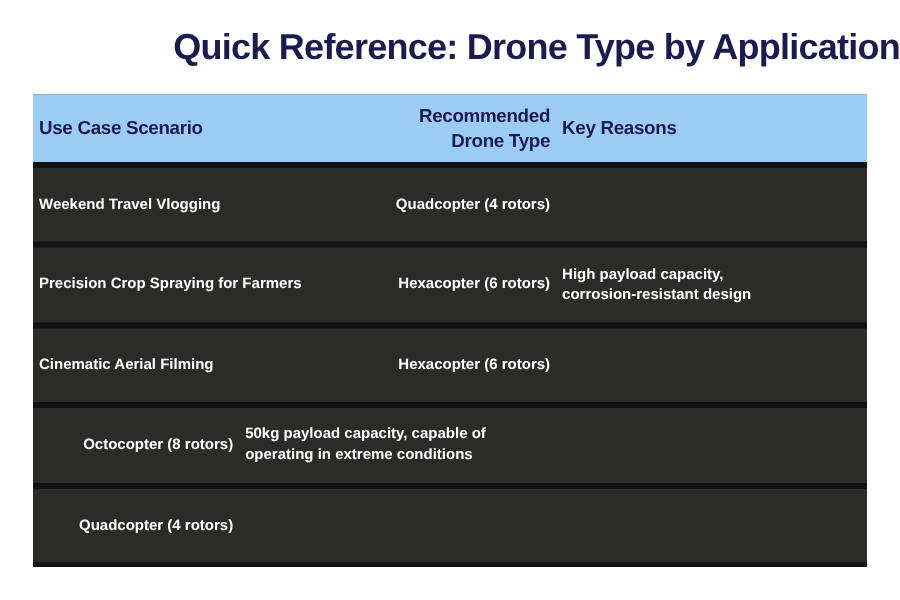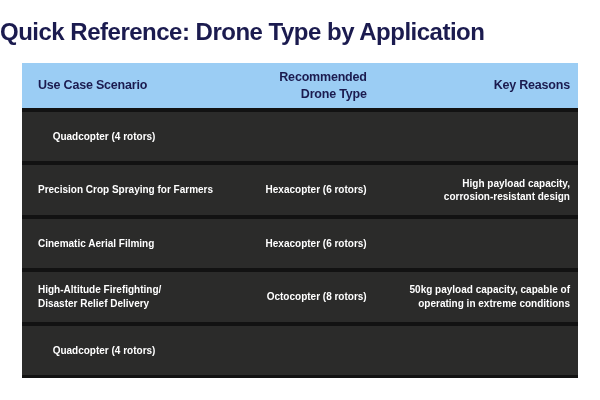--- a/index.html
+++ b/index.html
@@ -18,21 +18,21 @@
     overflow: hidden;
   }
   .canvas {
     position: relative;
     width: 600px; height: 400px;
     background: var(--page-bg);
   }
   .title {
     position: absolute;
     top: 18px; left: 0; right: 0;
-    text-align: left;
+    text-align: right;
     font-size: 24px;
     font-weight: 800;
     letter-spacing: -0.5px;
     color: var(--title-color);
     white-space: nowrap;
   }
   .ref-table {
     position: absolute;
     left: 22px; top: 63px;
     width: 556px; height: 315px;
@@ -43,23 +43,23 @@
     padding-bottom: 3px;
   }
   .row { display: flex; align-items: center; width: 100%; }
   .header-row { flex: 0 0 45px; background: var(--header-bg); }
   .data-row { flex: 1 1 0; background: var(--row-bg); }
   .cell {
     white-space: pre-line;
     line-height: 1.35;
     font-weight: 700;
   }
-  .col-usecase { width: 38%; padding-left: 16px; text-align: left; }
+  .col-usecase { width: 38%; padding-left: 4px; text-align: left; }
   .col-drone   { width: 24%; text-align: right; }
-  .col-reasons { width: 38%; text-align: right; padding: 0 8px; }
+  .col-reasons { width: 38%; text-align: left; padding: 0 8px; }
   .header-row .cell {
     color: var(--title-color);
     font-size: 12.5px;
     letter-spacing: -0.2px;
   }
   .data-row .cell {
     color: var(--row-text);
     font-size: 10px;
     letter-spacing: 0;
   }
@@ -73,38 +73,37 @@
 
   <div class="ref-table">
     <div class="row header-row">
       <div class="cell col-usecase">Use Case Scenario</div>
       <div class="cell col-drone">Recommended
 Drone Type</div>
       <div class="cell col-reasons">Key Reasons</div>
     </div>
 
     <div class="row data-row">
+      <div class="cell col-usecase">Weekend Travel Vlogging</div>
       <div class="cell col-drone">Quadcopter (4 rotors)</div>
     </div>
 
     <div class="row data-row">
       <div class="cell col-usecase">Precision Crop Spraying for Farmers</div>
       <div class="cell col-drone">Hexacopter (6 rotors)</div>
       <div class="cell col-reasons">High payload capacity,
 corrosion-resistant design</div>
     </div>
 
     <div class="row data-row">
       <div class="cell col-usecase">Cinematic Aerial Filming</div>
       <div class="cell col-drone">Hexacopter (6 rotors)</div>
     </div>
 
     <div class="row data-row">
-      <div class="cell col-usecase">High-Altitude Firefighting/
-Disaster Relief Delivery</div>
       <div class="cell col-drone">Octocopter (8 rotors)</div>
       <div class="cell col-reasons">50kg payload capacity, capable of
 operating in extreme conditions</div>
     </div>
 
     <div class="row data-row">
       <div class="cell col-drone">Quadcopter (4 rotors)</div>
     </div>
   </div>
 

